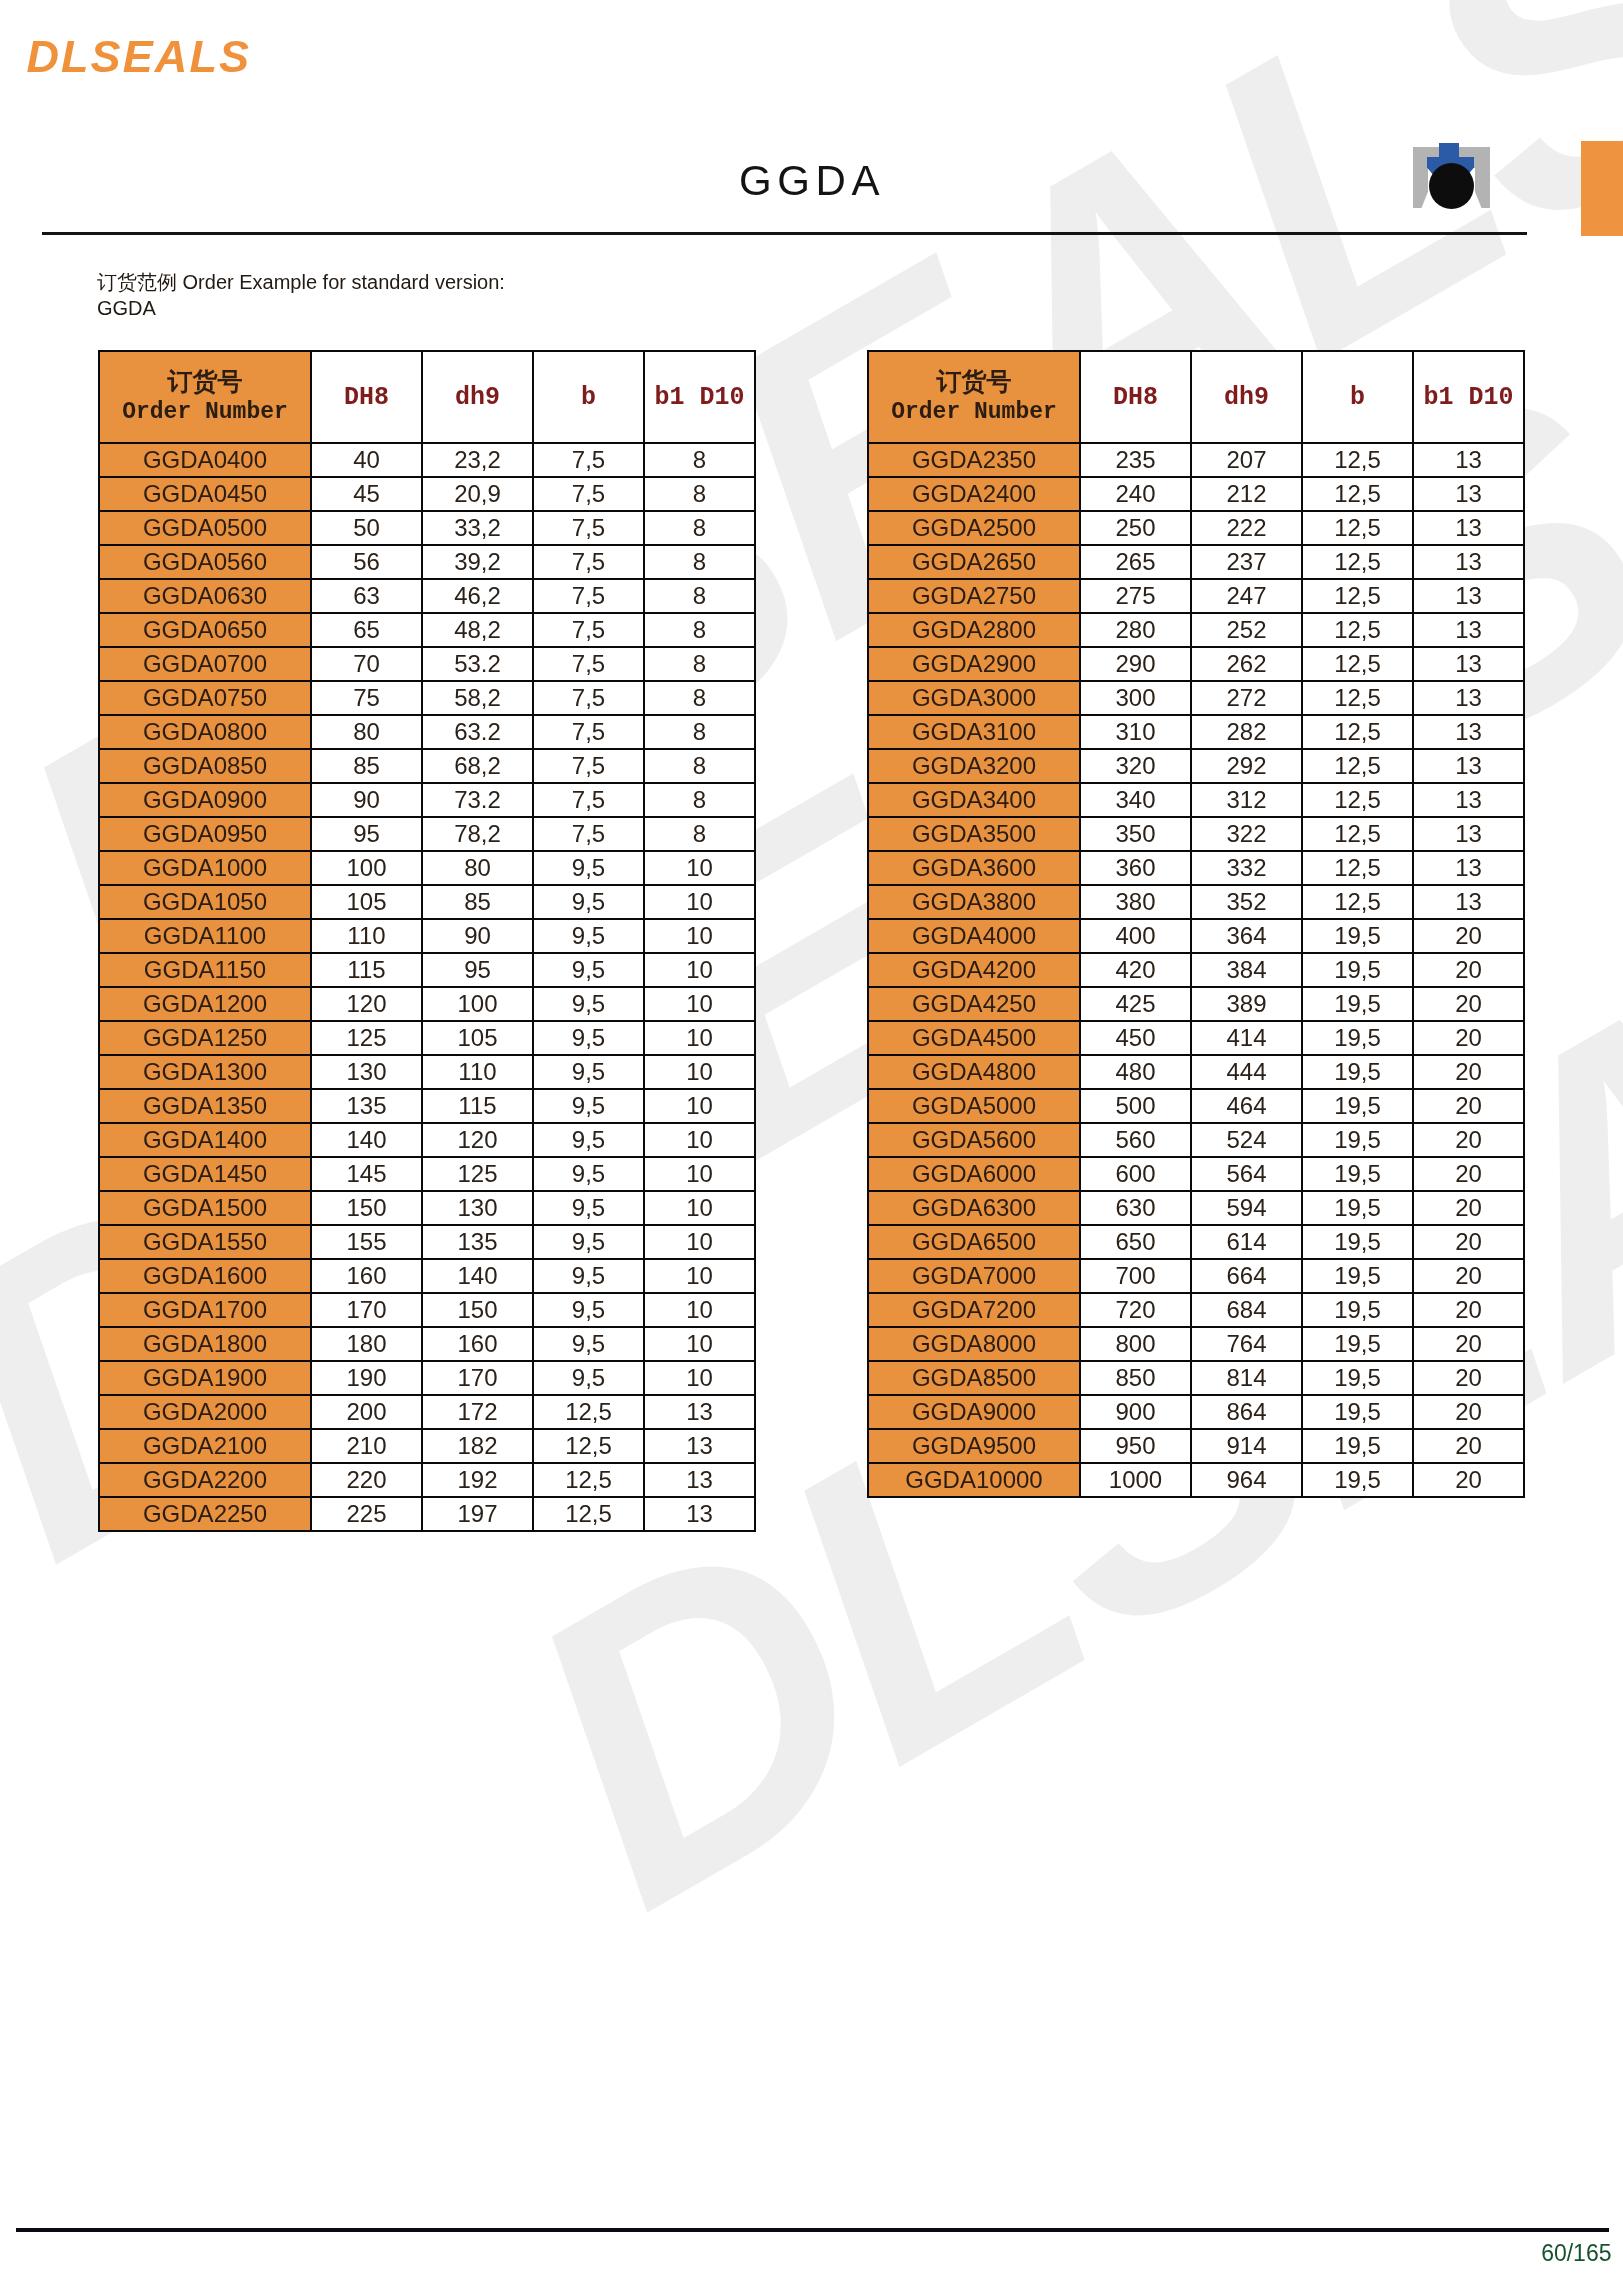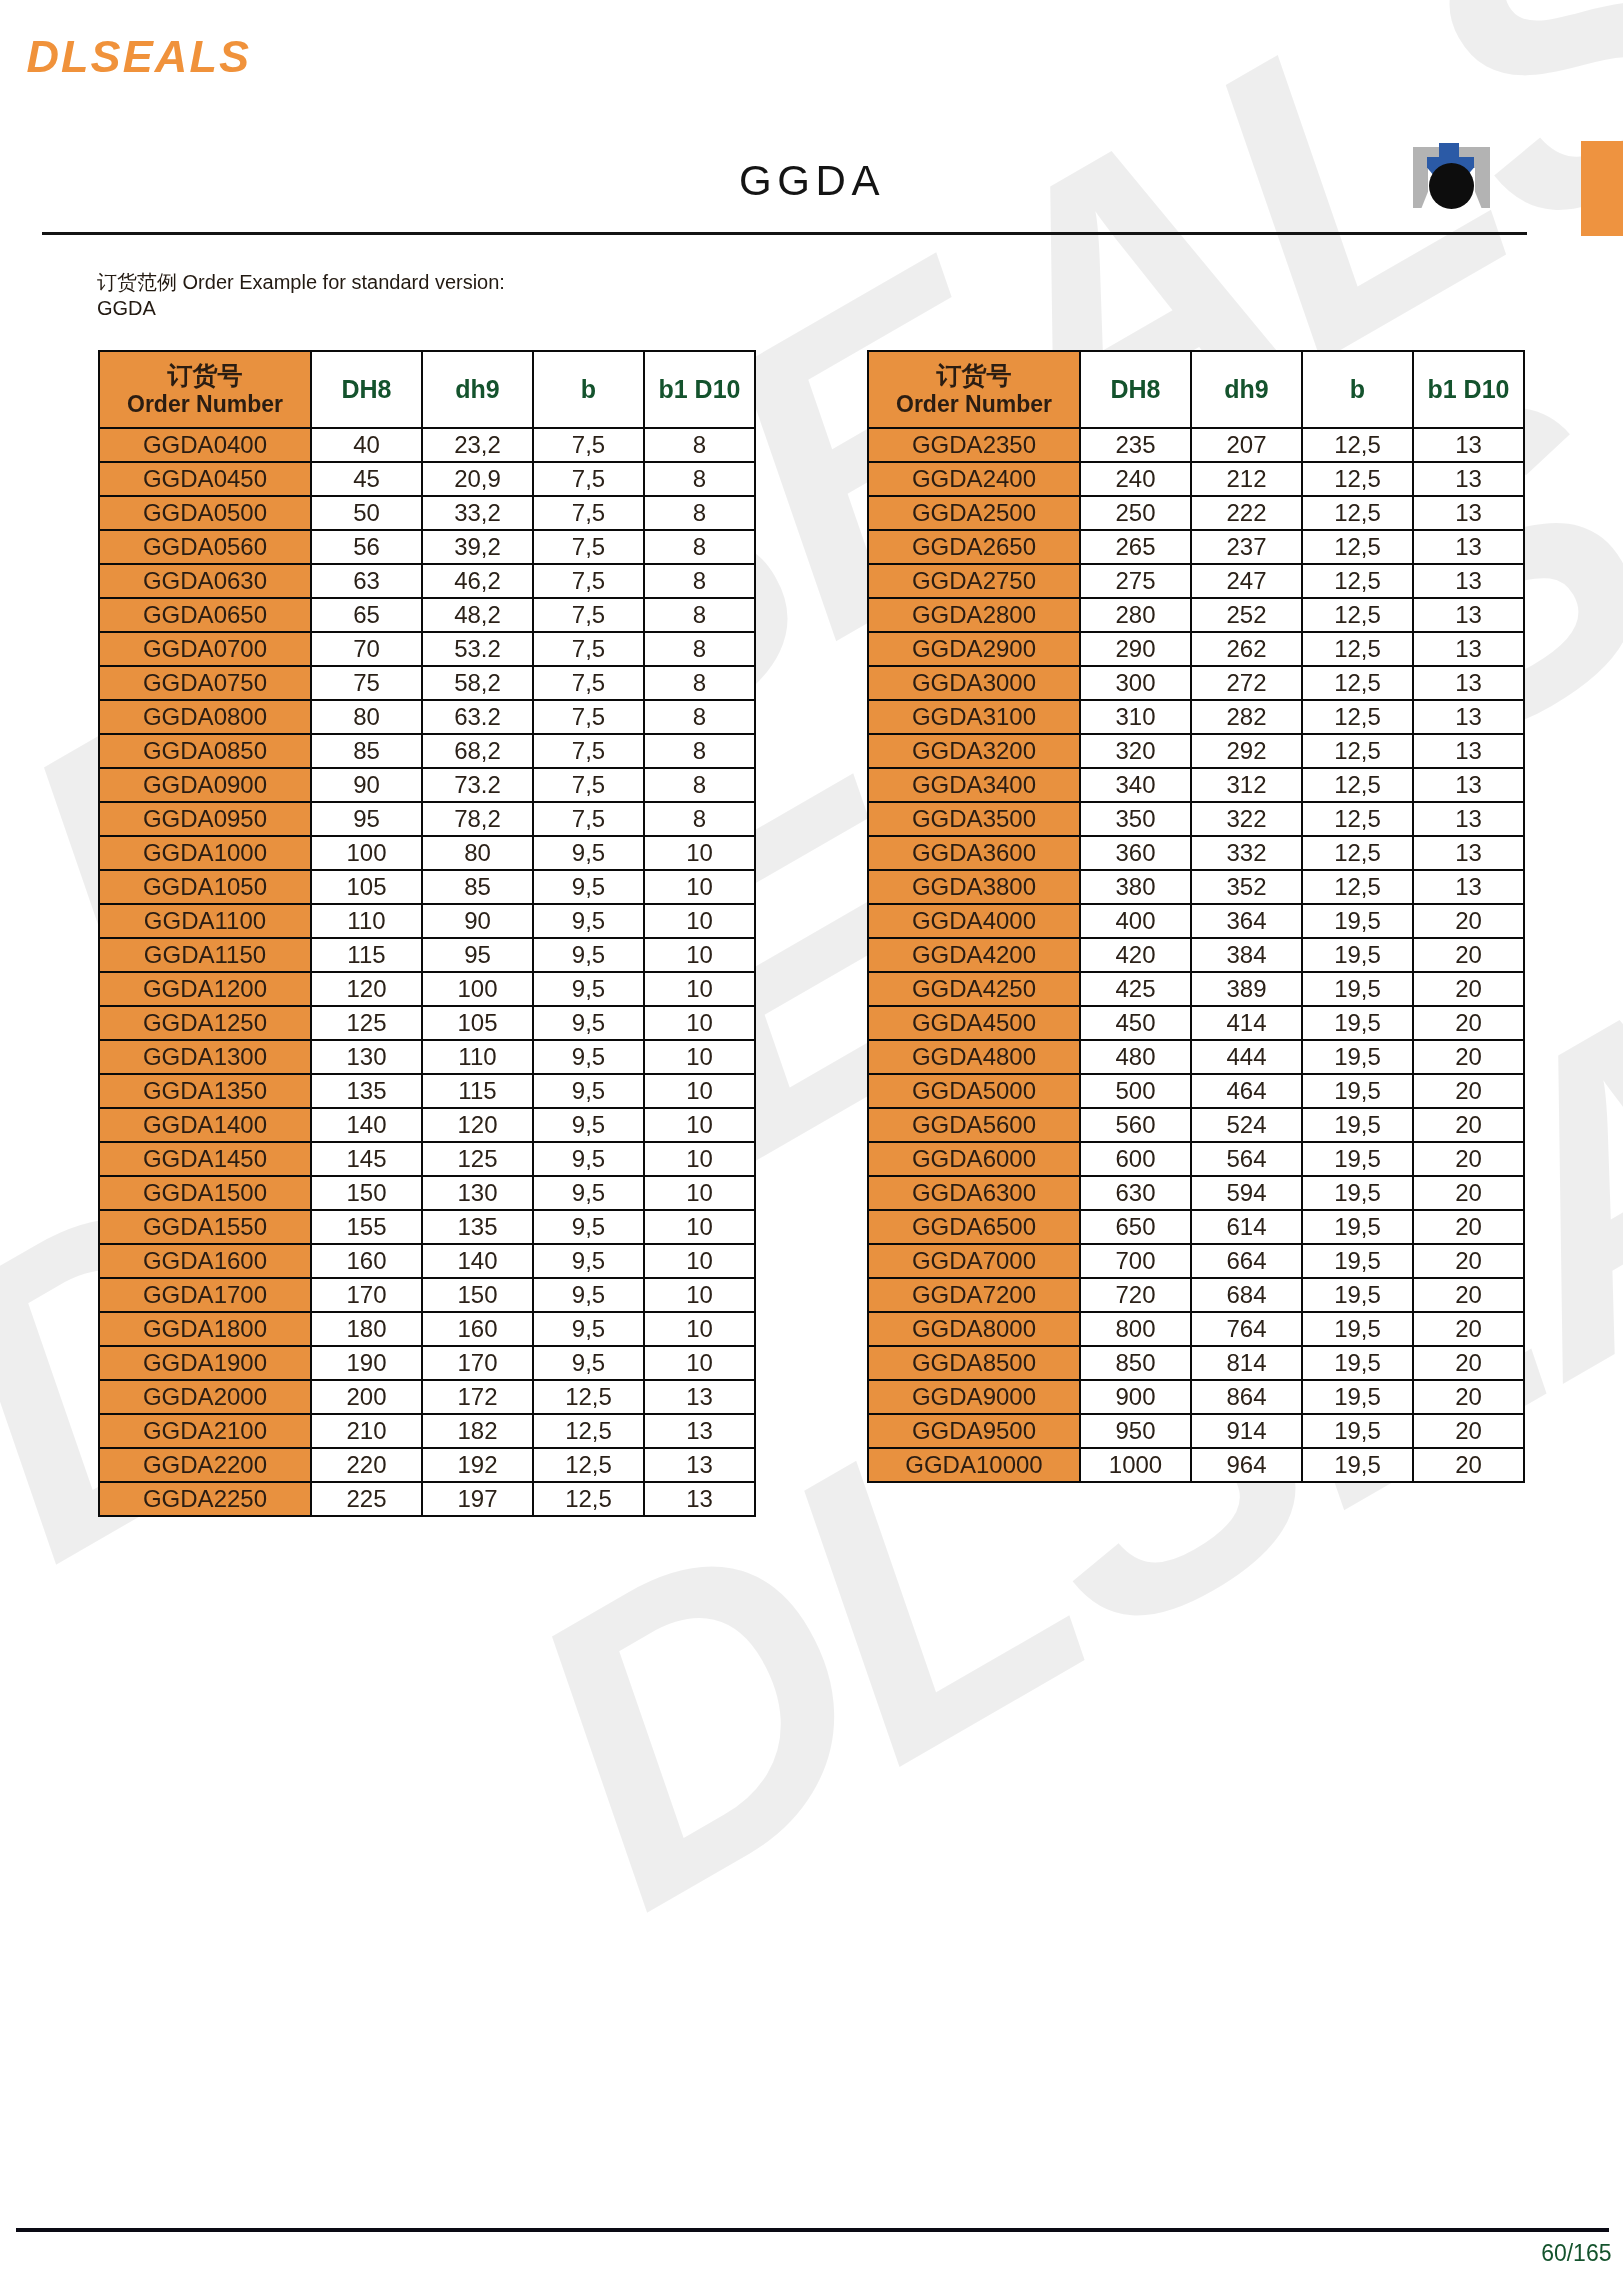--- a/index.html
+++ b/index.html
@@ -44,26 +44,26 @@
   .so{position:absolute;left:16px;top:19.5px;width:45px;height:46px;background:#0d0d0d;border-radius:50%;}
   
   .order-example{
     position:absolute;left:97px;top:270px;font-size:20px;line-height:1.28;color:#231a12;
   }
   
   .tbl{position:absolute;top:350px;border-collapse:collapse;table-layout:fixed;background:transparent;}
   .tbl-left{left:98px;}
   .tbl-right{left:867px;}
   .tbl td,.tbl th{border:2.1px solid #0a0a0a;padding:0;text-align:center;vertical-align:middle;overflow:hidden;}
-  .tbl thead tr{height:77px;}
+  .tbl thead tr{height:92px;font-family:Liberation Mono, monospace;}
   .tbl tbody tr{height:34px;}
   .th-on{background:#e8913f;color:#2b1d12;}
   .th-zh{display:block;font-size:25px;font-weight:700;line-height:1.25;}
   .th-en{display:block;font-size:23px;font-weight:700;line-height:1.2;text-align:center;}
-  .th-dim{background:#ffffff;font-size:25px;font-weight:700;color:#14532d;}
+  .th-dim{background:#ffffff;font-size:25px;font-weight:700;color:#7f1d1d;}
   .tbl td{font-size:24px;color:#2b2118;background:#ffffff;}
   .tbl td.oncol{background:#e8913f;color:#2b1d12;}
   
   .footer-rule{position:absolute;left:16px;top:2228px;width:1593px;height:3.5px;background:#0a0a14;}
   .page-number{position:absolute;right:12.5px;top:2240px;font-size:23px;color:#14532d;}
 </style>
 </head>
 <body>
 
 <div class="wm wm-a">DLSEALS</div>

